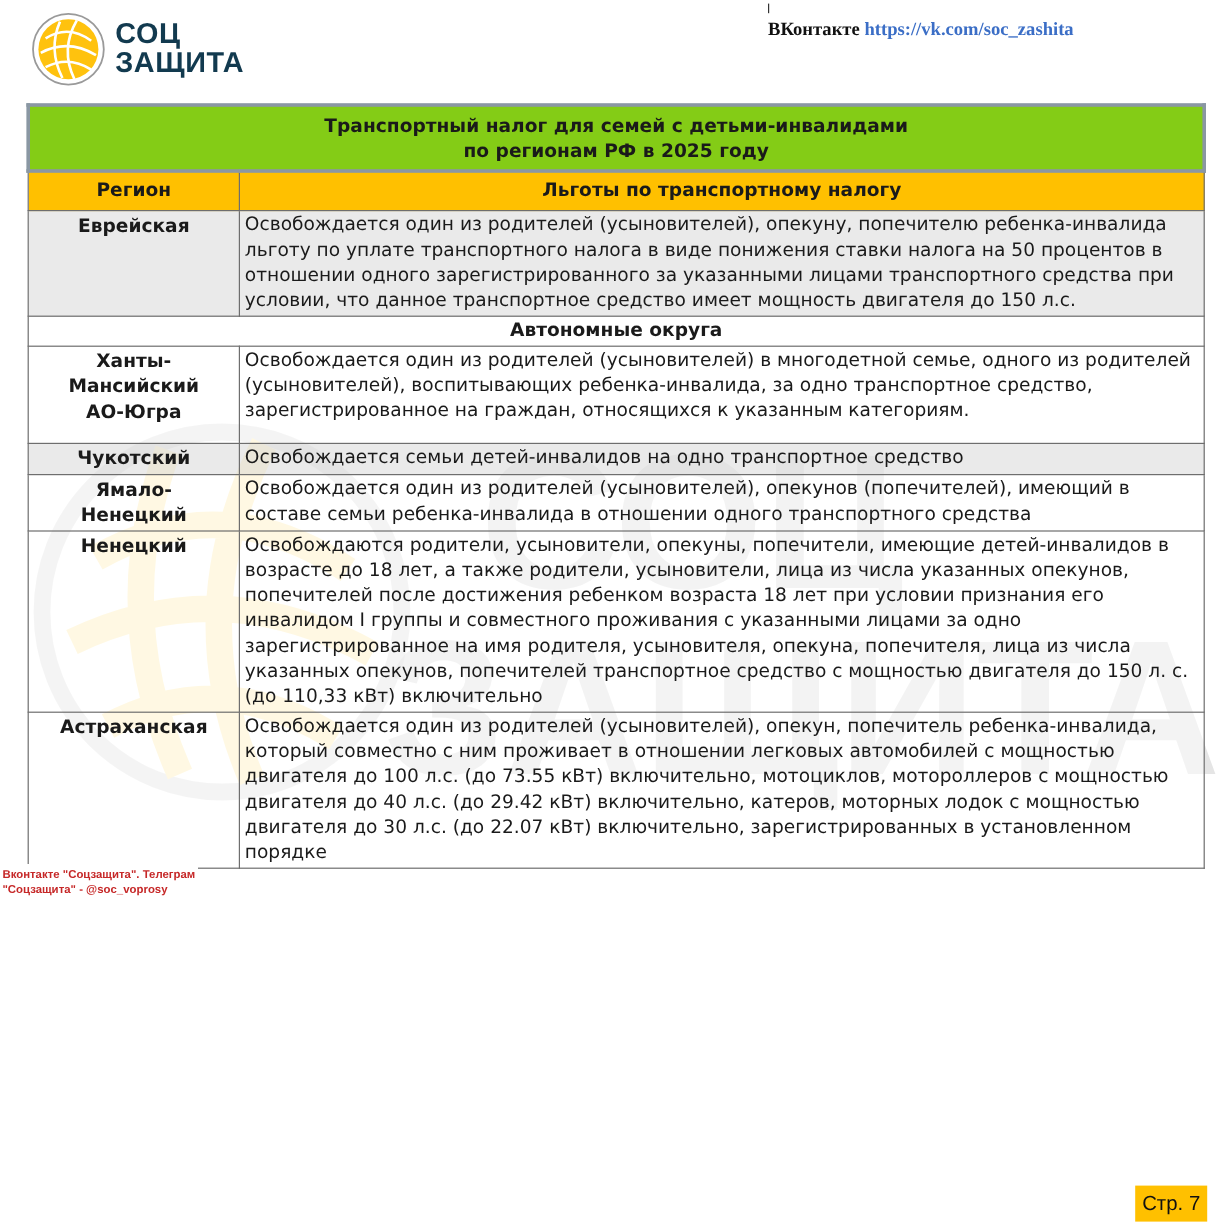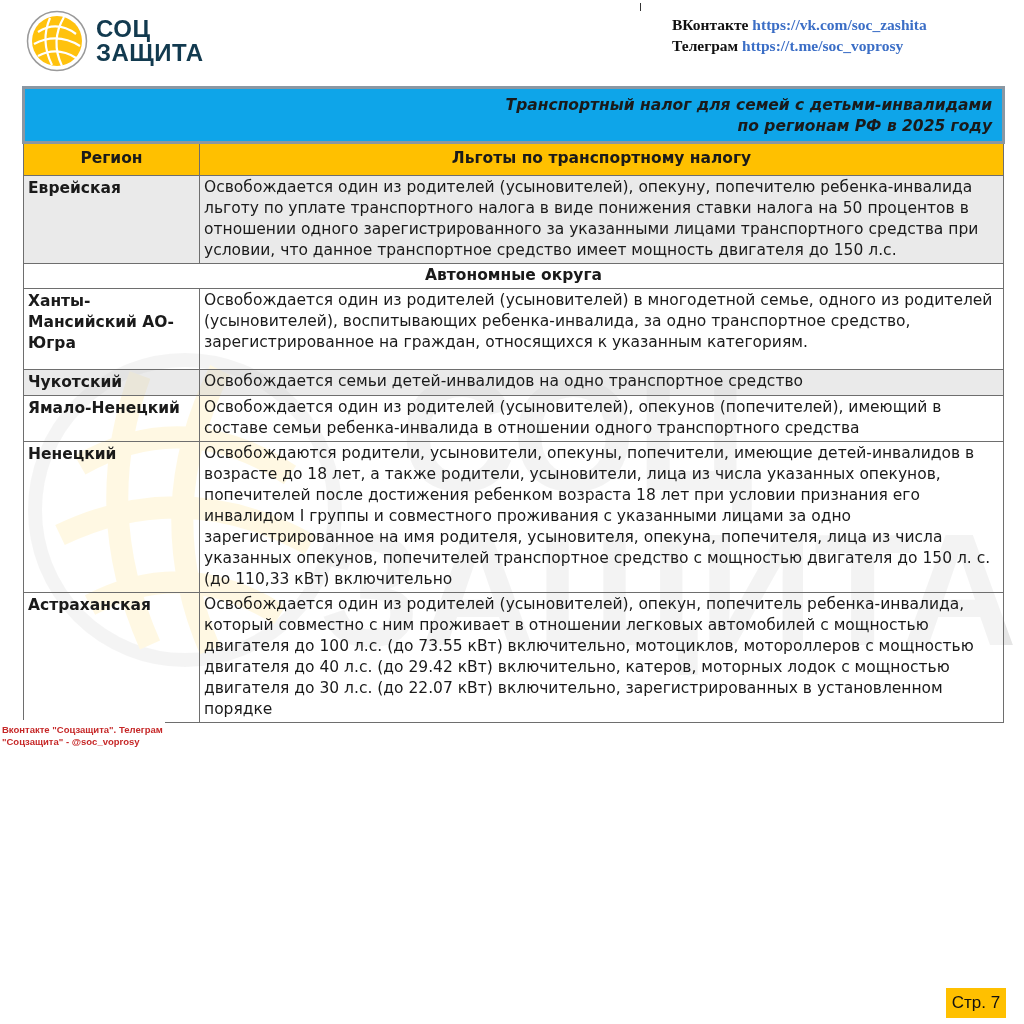--- a/index.html
+++ b/index.html
@@ -3,32 +3,32 @@
 <meta charset="utf-8">
 <style>
   * { box-sizing: border-box; margin: 0; padding: 0; }
   html, body { width: 1024px; height: 1024px; background: #ffffff; overflow: hidden; }
   body { position: relative; font-family: "DejaVu Sans", sans-serif; color: #1a1a1a; }
 
   .logo { position: absolute; left: 26px; top: 10px; display: flex; align-items: center; }
   .logo-globe { width: 62px; height: 62px; }
   .logo-text { margin-left: 8px; color: #123a4f; font-family: "Liberation Sans", sans-serif; font-weight: bold; font-size: 24px; line-height: 24px; letter-spacing: 0.5px; }
 
-  .contacts { position: absolute; left: 672px; top: 14px; font-family: "Liberation Serif", serif; font-weight: bold; font-size: 15.5px; line-height: 21px; color: #111; }
+  .contacts { position: absolute; left: 640px; top: 14px; font-family: "Liberation Serif", serif; font-weight: bold; font-size: 15.5px; line-height: 21px; color: #111; }
   .contacts .lnk { color: #3b6ec6; }
   .cursor-mark { position: absolute; left: 640px; top: 3px; width: 1px; height: 8px; background: #333; }
 
   .watermark { position: absolute; left: 20px; top: 345px; width: 1000px; height: 330px; pointer-events: none; z-index: 0; }
 
   table.main { position: absolute; left: 22px; top: 86px; width: 983px; border-collapse: collapse; z-index: 1; }
   table.main td { border: 1.5px solid #6e6e6e; vertical-align: top; font-size: 15.5px; line-height: 21px; }
-  .title-cell { background: #0ea5e9; text-align: right; font-weight: bold; font-size: 22.5px; line-height: 30px; padding: 6px 10px 4px; border: 3px solid #8a97a3 !important; font-style: italic; }
+  .title-cell { background: #84cc16; text-align: center; font-weight: bold; font-size: 22.5px; line-height: 30px; padding: 6px 10px 4px; border: 3px solid #8a97a3 !important; }
   .head-cell { background: #ffc000; font-weight: bold; font-size: 18px; text-align: center; padding: 4px 6px 6px; }
   .section-cell { text-align: center; font-weight: bold; font-size: 15.5px; padding: 1px 4px 2px; }
-  .region { width: 176px; font-weight: bold; padding: 2px 4px; font-size: 16px; line-height: 21px; }
+  .region { width: 176px; text-align: center; font-weight: bold; padding: 2px 20px; font-size: 16px; line-height: 21px; }
   .benefit { padding: 1px 4px 2px 4px; }
   .gray td { background: rgba(226,226,226,0.72); }
   .white td { background: rgba(255,255,255,0.55); }
   .center { text-align: center; }
 
   .side-note { position: absolute; left: 0; top: 720px; width: 165px; height: 42px; background: #fff; color: #c62828; font-family: "Liberation Sans", sans-serif; font-weight: bold; font-size: 9.5px; line-height: 12px; padding: 4px 2px; z-index: 3; }
 
   .page-badge { position: absolute; left: 946px; top: 988px; width: 60px; height: 30px; background: #ffc000; font-family: "Liberation Sans", sans-serif; font-size: 17px; text-align: center; line-height: 30px; color: #111; z-index: 3; }
 </style>
 </head>
@@ -50,24 +50,20 @@
     <div>СОЦ</div>
     <div>ЗАЩИТА</div>
   </div>
 </div>
 
 <div class="cursor-mark"></div>
 <div class="contacts">
   <div>
     <span>ВКонтакте</span>
     <span class="lnk">https://vk.com/soc_zashita</span>
-  </div>
-  <div>
-    <span>Телеграм</span>
-    <span class="lnk">https://t.me/soc_voprosy</span>
   </div>
 </div>
 
 <svg class="watermark" viewBox="0 0 1000 330">
   <g opacity="0.35">
     <circle cx="165" cy="165" r="150" fill="none" stroke="#bdbdbd" stroke-width="14"></circle>
     <path d="M60 120 Q165 60 270 130 M40 190 Q165 130 290 200 M70 260 Q165 210 260 270 M120 30 Q70 165 130 300 M200 25 Q130 165 190 305" fill="none" stroke="#ffd54f" stroke-width="22"></path>
   </g>
   <text x="380" y="145" font-family="Liberation Sans, sans-serif" font-weight="bold" font-size="160" fill="#d0d0d0" opacity="0.55">СОЦ</text>
   <text x="300" y="300" font-family="Liberation Sans, sans-serif" font-weight="bold" font-size="160" fill="#d0d0d0" opacity="0.55">ЗАЩИТА</text>

